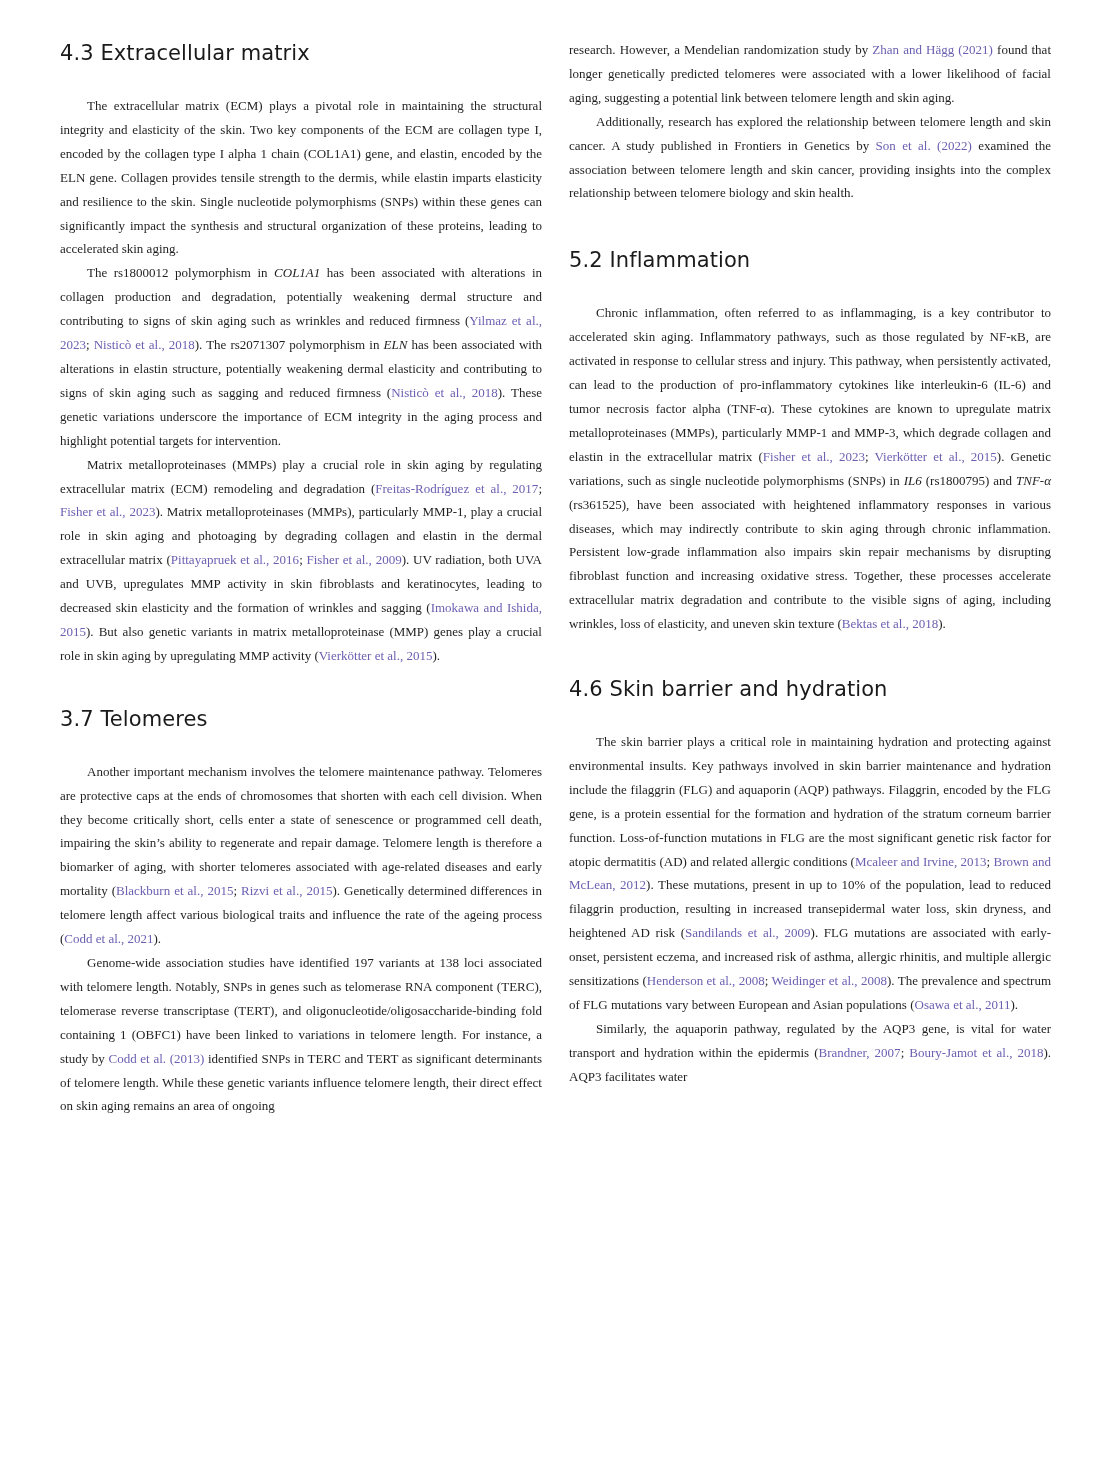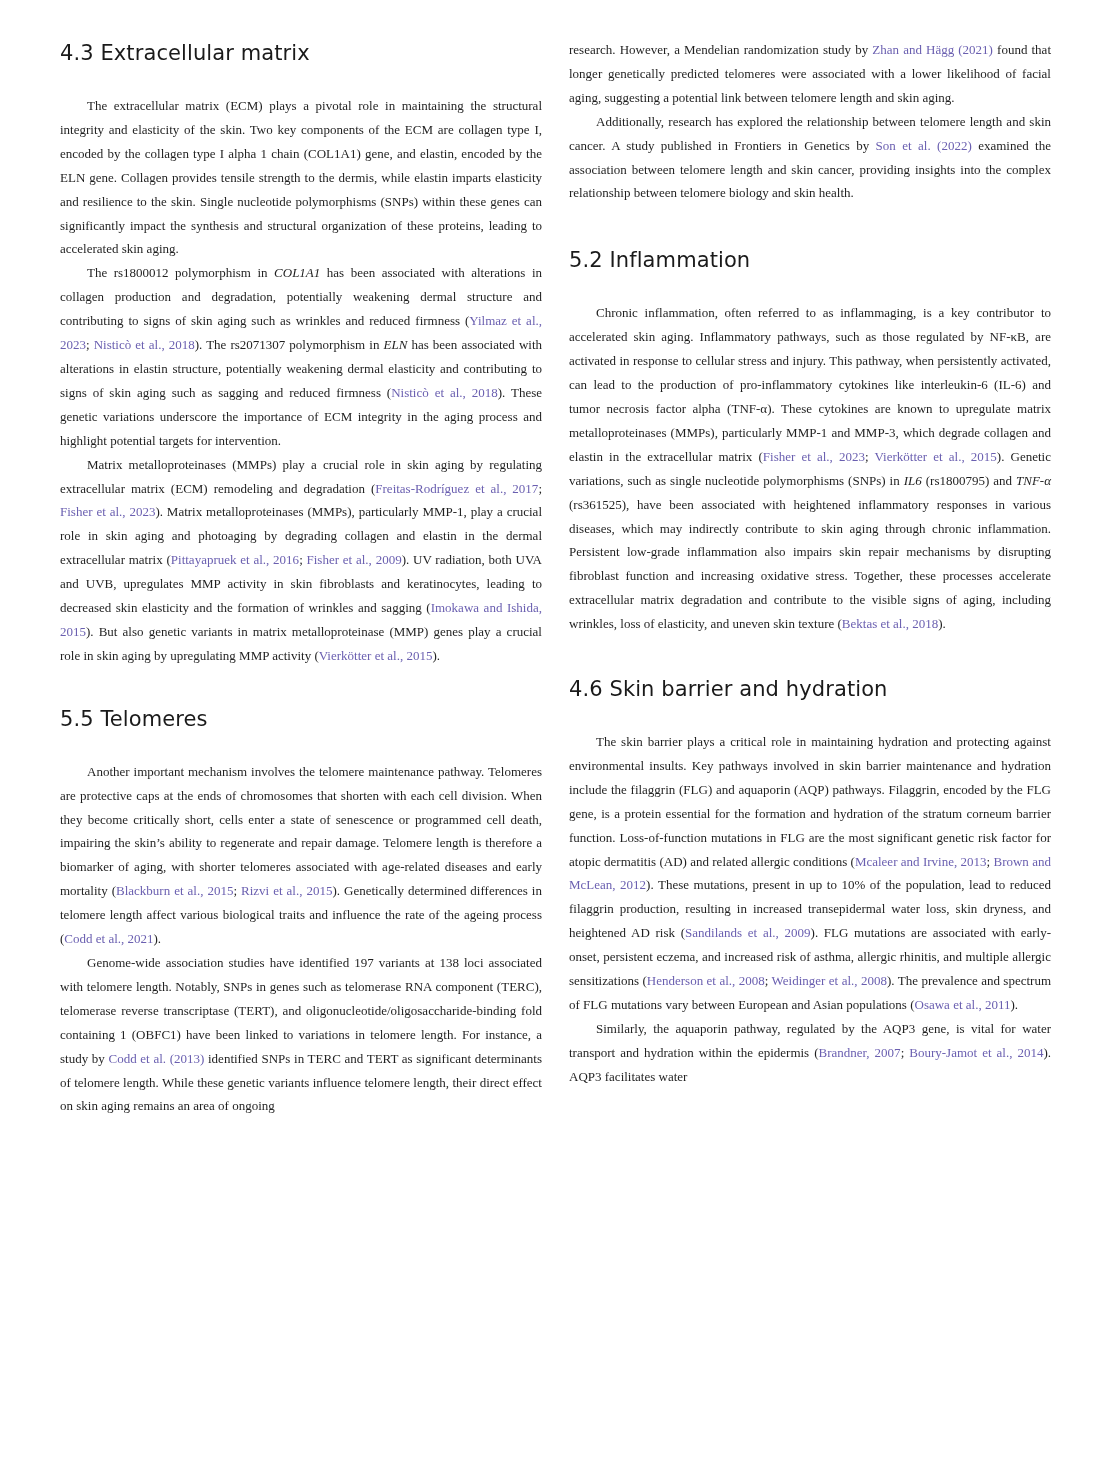--- a/index.html
+++ b/index.html
@@ -48,21 +48,21 @@
       <h2>4.3 Extracellular matrix</h2>
       <div class="heading-gap"></div>
       <div>
           <p class="body">The extracellular matrix (ECM) plays a pivotal role in maintaining the structural integrity and elasticity of the skin. Two key components of the ECM are collagen type I, encoded by the collagen type I alpha 1 chain (COL1A1) gene, and elastin, encoded by the ELN gene. Collagen provides tensile strength to the dermis, while elastin imparts elasticity and resilience to the skin. Single nucleotide polymorphisms (SNPs) within these genes can significantly impact the synthesis and structural organization of these proteins, leading to accelerated skin aging.</p>
           <p class="body">The rs1800012 polymorphism in <em class="gene">COL1A1</em> has been associated with alterations in collagen production and degradation, potentially weakening dermal structure and contributing to signs of skin aging such as wrinkles and reduced firmness (<a class="cite">Yilmaz et al., 2023</a>; <a class="cite">Nisticò et al., 2018</a>). The rs2071307 polymorphism in <em class="gene">ELN</em> has been associated with alterations in elastin structure, potentially weakening dermal elasticity and contributing to signs of skin aging such as sagging and reduced firmness (<a class="cite">Nisticò et al., 2018</a>). These genetic variations underscore the importance of ECM integrity in the aging process and highlight potential targets for intervention.</p>
           <p class="body">Matrix metalloproteinases (MMPs) play a crucial role in skin aging by regulating extracellular matrix (ECM) remodeling and degradation (<a class="cite">Freitas-Rodríguez et al., 2017</a>; <a class="cite">Fisher et al., 2023</a>). Matrix metalloproteinases (MMPs), particularly MMP-1, play a crucial role in skin aging and photoaging by degrading collagen and elastin in the dermal extracellular matrix (<a class="cite">Pittayapruek et al., 2016</a>; <a class="cite">Fisher et al., 2009</a>). UV radiation, both UVA and UVB, upregulates MMP activity in skin fibroblasts and keratinocytes, leading to decreased skin elasticity and the formation of wrinkles and sagging (<a class="cite">Imokawa and Ishida, 2015</a>). But also genetic variants in matrix metalloproteinase (MMP) genes play a crucial role in skin aging by upregulating MMP activity (<a class="cite">Vierkötter et al., 2015</a>).</p>
         </div>
     </section>
 
     <section class="section" id="sec-44">
-      <h2>5.5 Telomeres</h2>
+      <h2>3.7 Telomeres</h2>
       <div class="heading-gap"></div>
       <div>
           <p class="body">Another important mechanism involves the telomere maintenance pathway. Telomeres are protective caps at the ends of chromosomes that shorten with each cell division. When they become critically short, cells enter a state of senescence or programmed cell death, impairing the skin’s ability to regenerate and repair damage. Telomere length is therefore a biomarker of aging, with shorter telomeres associated with age-related diseases and early mortality (<a class="cite">Blackburn et al., 2015</a>; <a class="cite">Rizvi et al., 2015</a>). Genetically determined differences in telomere length affect various biological traits and influence the rate of the ageing process (<a class="cite">Codd et al., 2021</a>).</p>
           <p class="body">Genome-wide association studies have identified 197 variants at 138 loci associated with telomere length. Notably, SNPs in genes such as telomerase RNA component (TERC), telomerase reverse transcriptase (TERT), and oligonucleotide/oligosaccharide-binding fold containing 1 (OBFC1) have been linked to variations in telomere length. For instance, a study by <a class="cite">Codd et al. (2013)</a> identified SNPs in TERC and TERT as significant determinants of telomere length. While these genetic variants influence telomere length, their direct effect on skin aging remains an area of ongoing</p>
         </div>
     </section>
   </div>
 
   <div class="col right">
     <section class="section">
@@ -78,18 +78,18 @@
       <div>
           <p class="body">Chronic inflammation, often referred to as inflammaging, is a key contributor to accelerated skin aging. Inflammatory pathways, such as those regulated by NF-κB, are activated in response to cellular stress and injury. This pathway, when persistently activated, can lead to the production of pro-inflammatory cytokines like interleukin-6 (IL-6) and tumor necrosis factor alpha (TNF-α). These cytokines are known to upregulate matrix metalloproteinases (MMPs), particularly MMP-1 and MMP-3, which degrade collagen and elastin in the extracellular matrix (<a class="cite">Fisher et al., 2023</a>; <a class="cite">Vierkötter et al., 2015</a>). Genetic variations, such as single nucleotide polymorphisms (SNPs) in <em class="gene">IL6</em> (rs1800795) and <em class="gene">TNF-α</em> (rs361525), have been associated with heightened inflammatory responses in various diseases, which may indirectly contribute to skin aging through chronic inflammation. Persistent low-grade inflammation also impairs skin repair mechanisms by disrupting fibroblast function and increasing oxidative stress. Together, these processes accelerate extracellular matrix degradation and contribute to the visible signs of aging, including wrinkles, loss of elasticity, and uneven skin texture (<a class="cite">Bektas et al., 2018</a>).</p>
         </div>
     </section>
 
     <section class="section" id="sec-46">
       <h2>4.6 Skin barrier and hydration</h2>
       <div class="heading-gap"></div>
       <div>
           <p class="body">The skin barrier plays a critical role in maintaining hydration and protecting against environmental insults. Key pathways involved in skin barrier maintenance and hydration include the filaggrin (FLG) and aquaporin (AQP) pathways. Filaggrin, encoded by the FLG gene, is a protein essential for the formation and hydration of the stratum corneum barrier function. Loss-of-function mutations in FLG are the most significant genetic risk factor for atopic dermatitis (AD) and related allergic conditions (<a class="cite">Mcaleer and Irvine, 2013</a>; <a class="cite">Brown and McLean, 2012</a>). These mutations, present in up to 10% of the population, lead to reduced filaggrin production, resulting in increased transepidermal water loss, skin dryness, and heightened AD risk (<a class="cite">Sandilands et al., 2009</a>). FLG mutations are associated with early-onset, persistent eczema, and increased risk of asthma, allergic rhinitis, and multiple allergic sensitizations (<a class="cite">Henderson et al., 2008</a>; <a class="cite">Weidinger et al., 2008</a>). The prevalence and spectrum of FLG mutations vary between European and Asian populations (<a class="cite">Osawa et al., 2011</a>).</p>
-          <p class="body">Similarly, the aquaporin pathway, regulated by the AQP3 gene, is vital for water transport and hydration within the epidermis (<a class="cite">Brandner, 2007</a>; <a class="cite">Boury-Jamot et al., 2014</a>). AQP3 facilitates water</p>
+          <p class="body">Similarly, the aquaporin pathway, regulated by the AQP3 gene, is vital for water transport and hydration within the epidermis (<a class="cite">Brandner, 2007</a>; <a class="cite">Boury-Jamot et al., 2018</a>). AQP3 facilitates water</p>
         </div>
     </section>
   </div>
 
 </div>
 
 </body></html>

